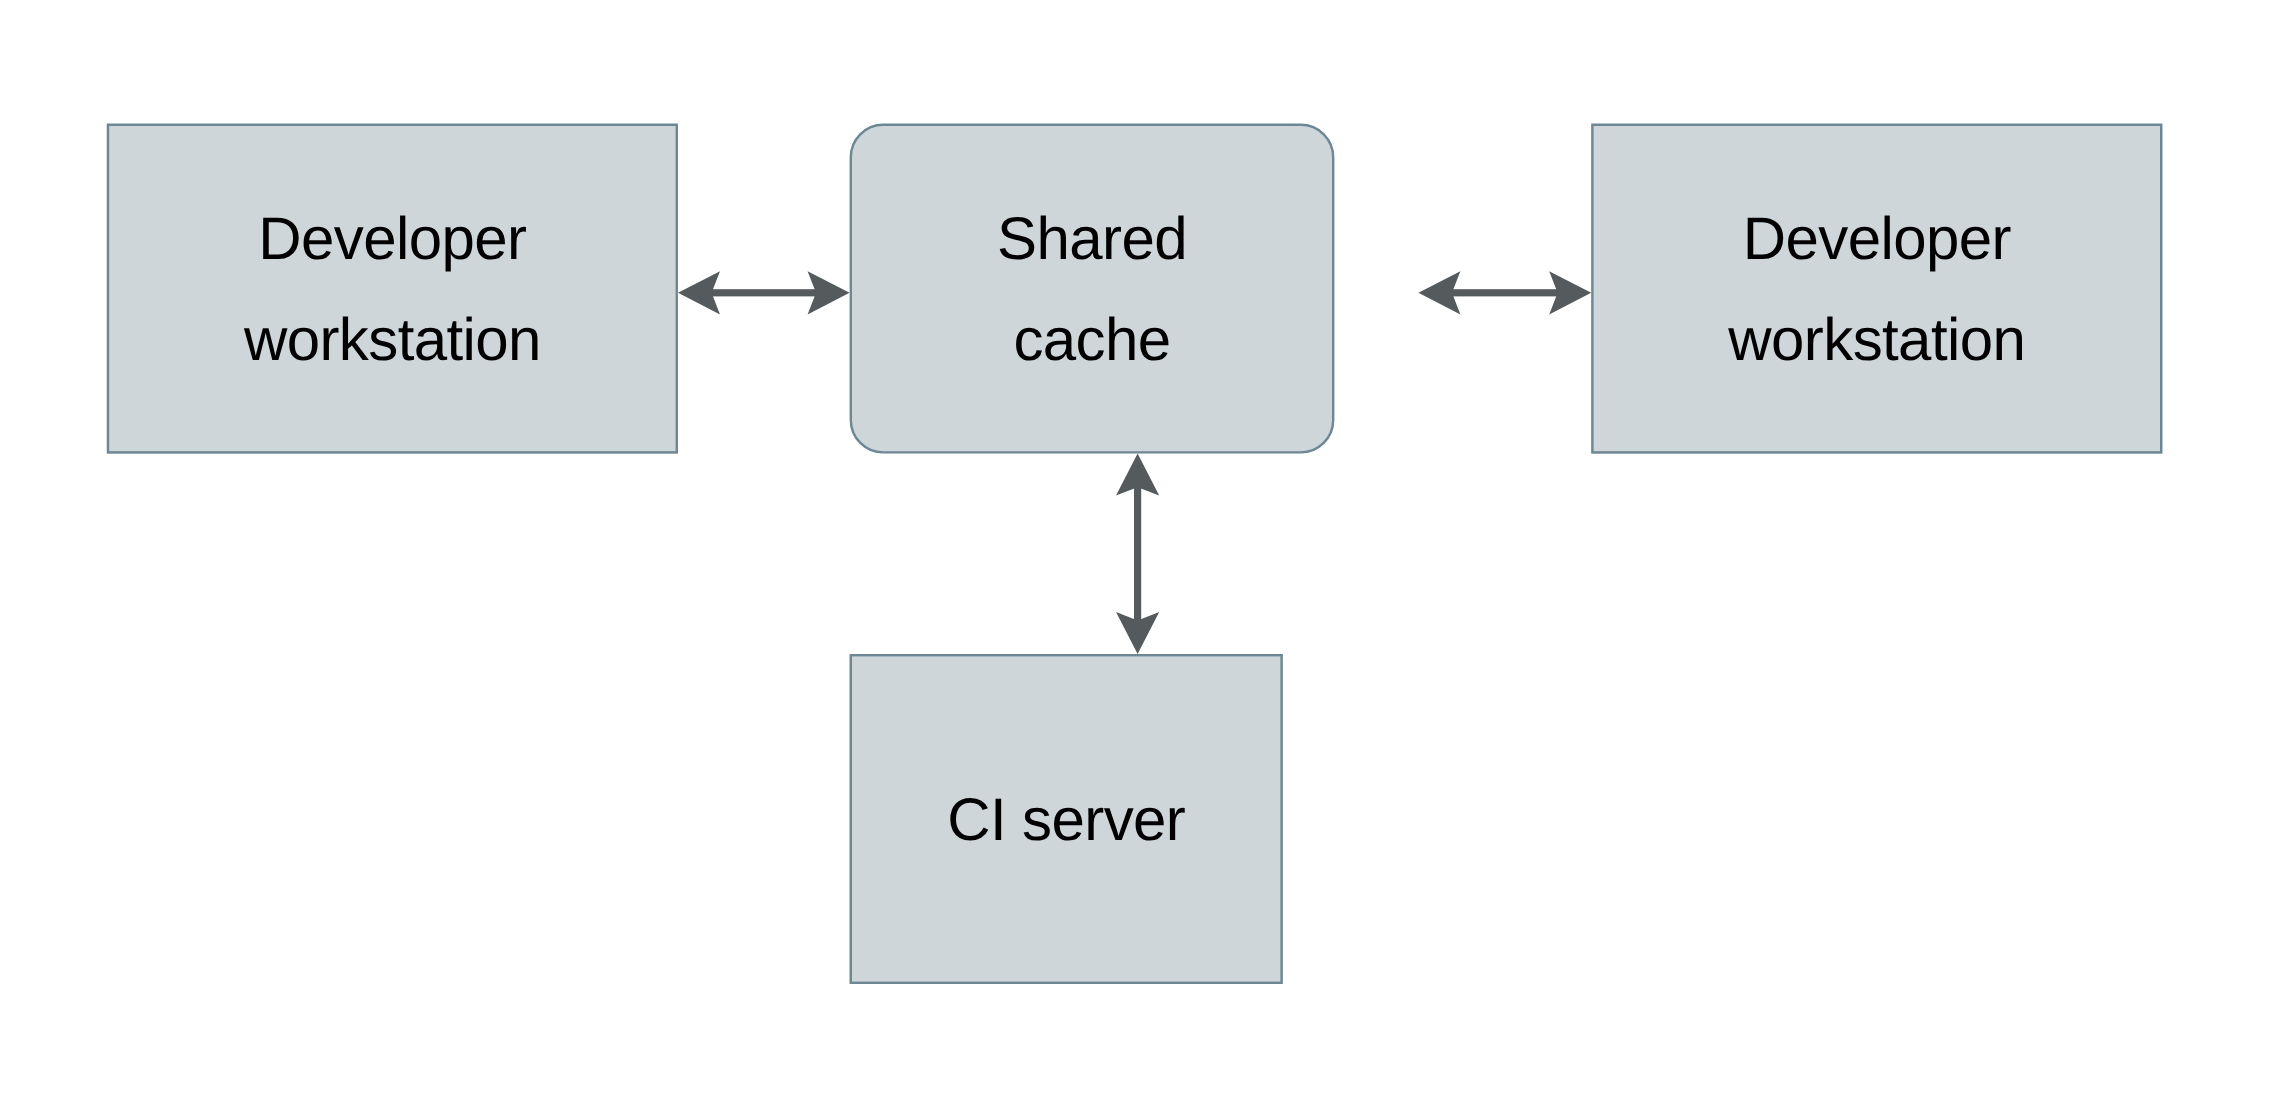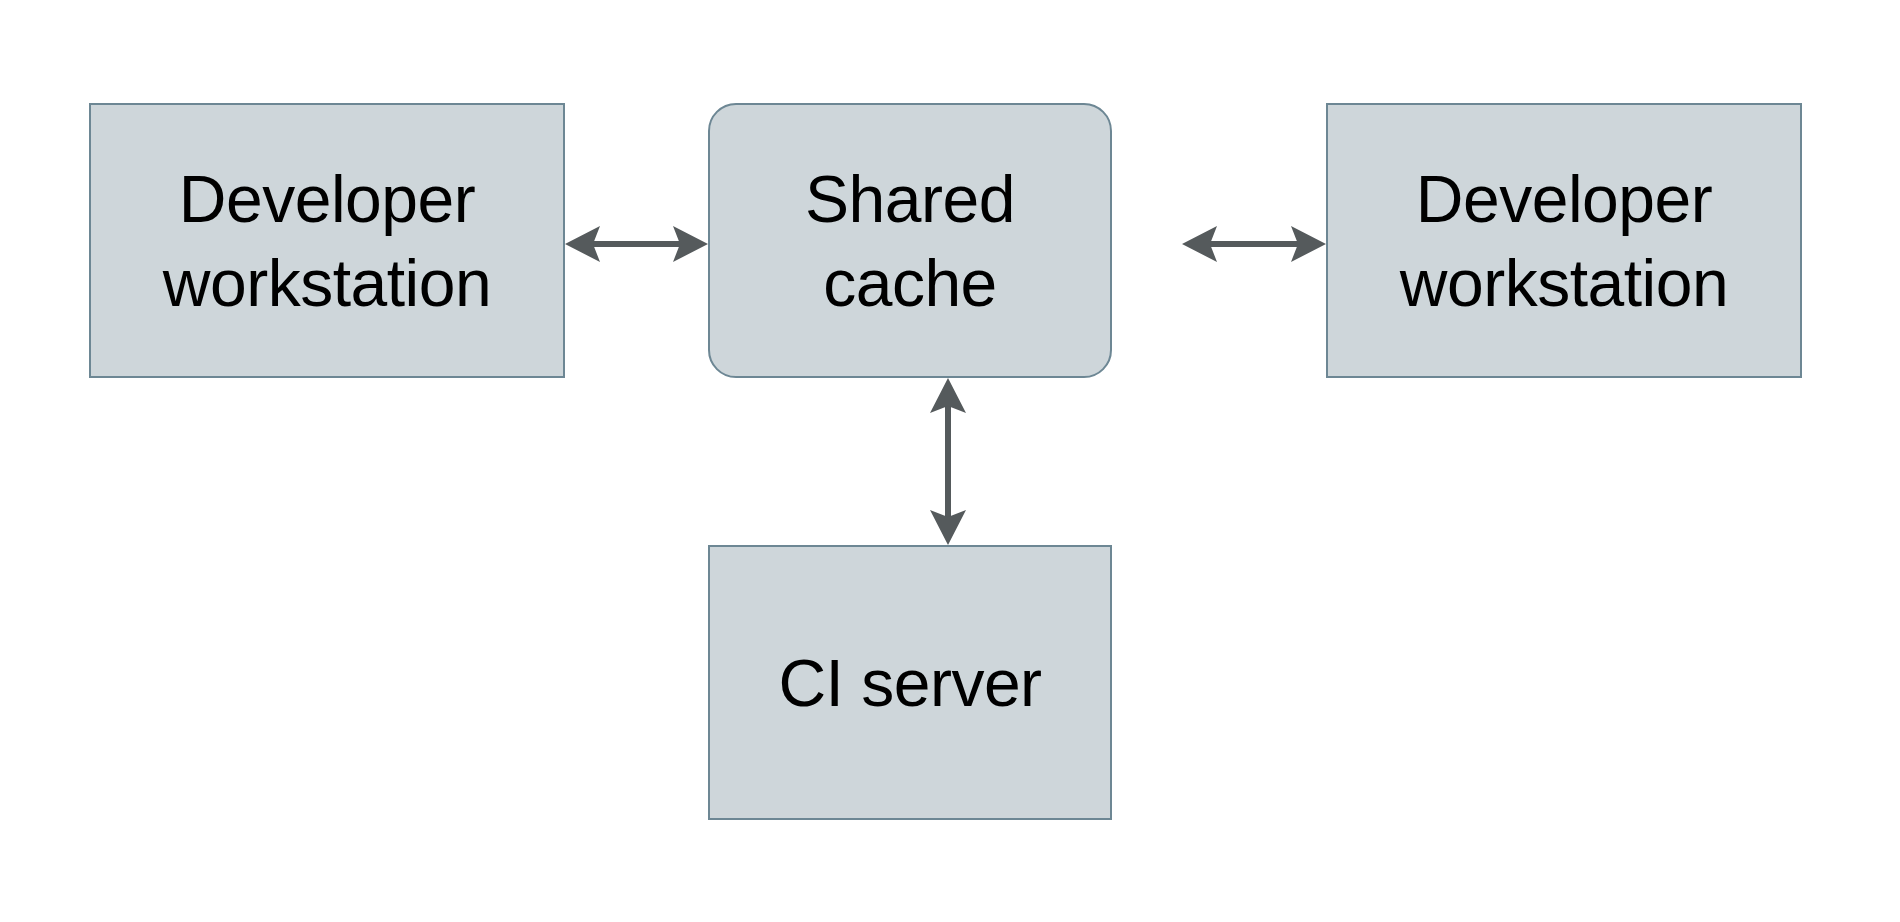--- a/index.html
+++ b/index.html
@@ -23,32 +23,32 @@
     box-sizing: border-box;
     background: #ced6da;
     border: 2px solid #6d8794;
     display: flex;
     align-items: center;
     justify-content: center;
     text-align: center;
   }
   .node-label {
     font-family: "Liberation Sans", "DejaVu Sans", sans-serif;
-    font-size: 66px;
+    font-size: 50px;
     line-height: 84px;
     font-weight: 400;
     color: #000000;
     letter-spacing: -0.5px;
     white-space: pre-line;
     padding: 0 6px;
   }
   #node-dev-left  { left: 89px;   top: 103px; width: 476px; height: 275px; }
   #node-cache     { left: 708px;  top: 103px; width: 404px; height: 275px; border-radius: 28px; }
   #node-dev-right { left: 1326px; top: 103px; width: 476px; height: 275px; }
-  #node-ci        { left: 708px;  top: 545px; width: 404px; height: 275px; }
+  #node-ci        { left: 708px;  top: 545px; width: 361px; height: 275px; }
 
   .edge {
     position: absolute;
     pointer-events: none;
   }
   #edge-left-cache  { left: 560px; top: 213px; width: 153px; height: 62px; }
   #edge-cache-right { left: 1177px; top: 213px; width: 154px; height: 62px; }
   #edge-cache-ci    { left: 917px;  top: 373px; width: 62px;  height: 177px; }
 </style>
 </head>

